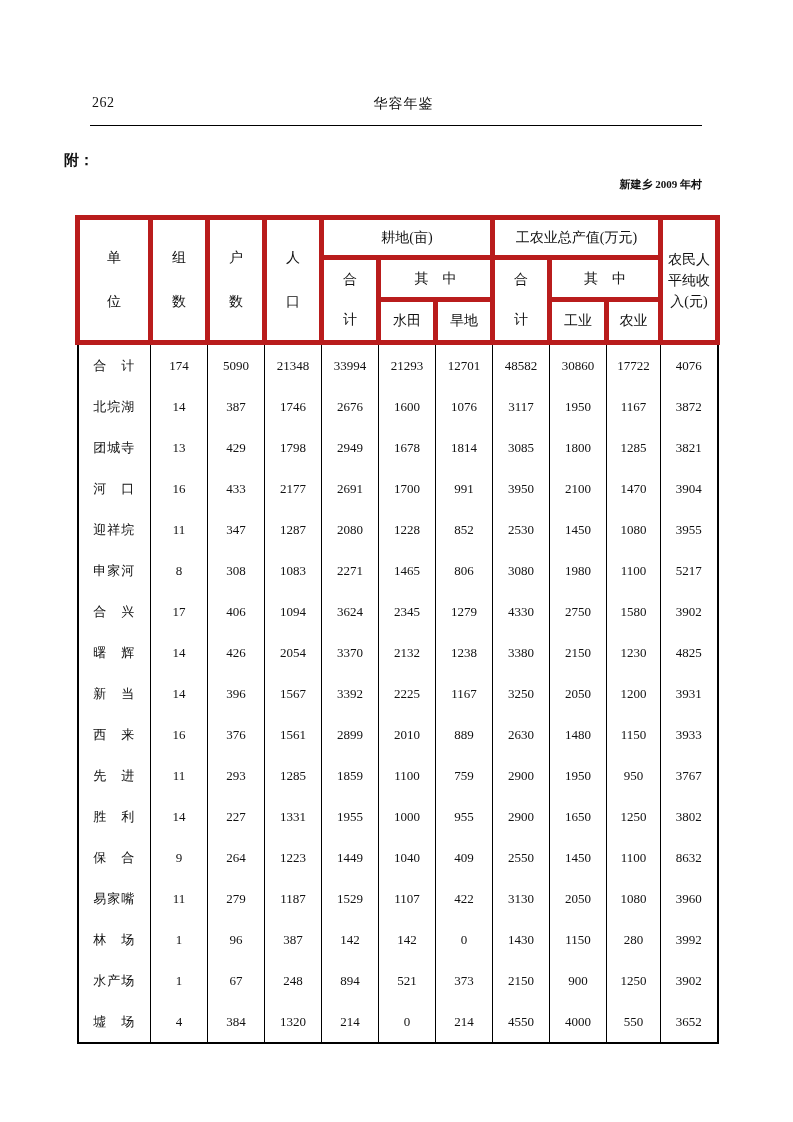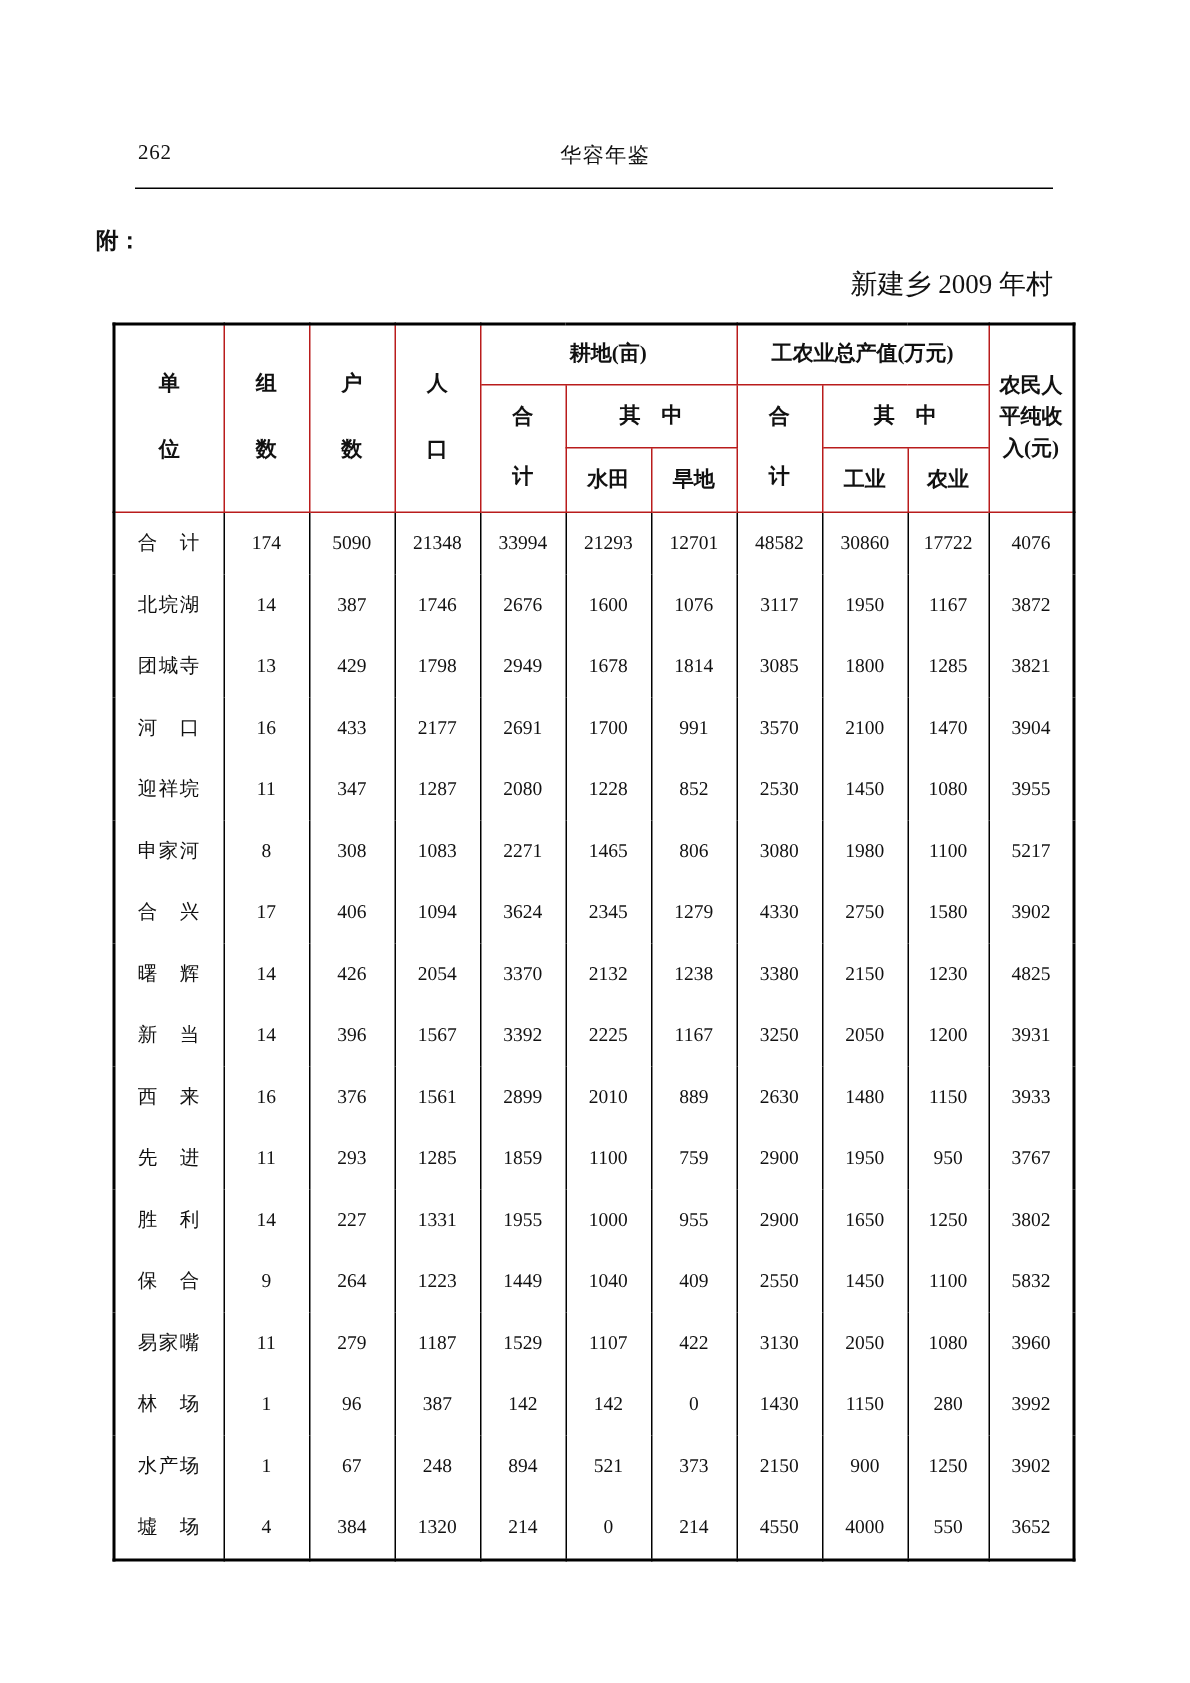--- a/index.html
+++ b/index.html
@@ -12,35 +12,35 @@
   .page { position: relative; width: 793px; height: 1122px; background: #fff; overflow: hidden; padding-left: 34px; }
 
   
   .running-head { position: absolute; top: 95px; left: 90px; width: 612px; height: 18px; font-size: 14px; }
   .page-number { position: absolute; left: 2px; top: 0; letter-spacing: 0.5px; }
   .book-title { position: absolute; left: 15px; right: 0; top: 0; text-align: center; letter-spacing: 1px; }
   .head-rule { position: absolute; top: 117px; left: 90px; width: 612px; height: 0; border: none; border-top: 1.6px solid #000; }
 
   
   .note { position: absolute; top: 151px; left: 64px; font-size: 15px; font-weight: bold; }
-  .caption { position: absolute; top: 177px; left: 90px; width: 612px; text-align: right; font-size: 18px; font-weight: normal; }
+  .caption { position: absolute; top: 177px; left: 90px; width: 612px; text-align: right; font-size: 11px; font-weight: bold; }
 
   
   .stats-table {
     position: absolute; top: 215px; left: 75px;
     width: 640px;
     border-collapse: collapse;
     table-layout: fixed;
     font-size: 13px;
   }
   .stats-table, .stats-table th, .stats-table td { border-color: #000; }
   .stats-table { border: 2px solid #000; }
   .stats-table th {
-    border: 1px solid #b91c1c;
-    font-weight: bold;
+    border: 5px solid #b91c1c;
+    font-weight: normal;
     font-size: 14px;
     text-align: center;
     vertical-align: middle;
     white-space: pre-line;
     padding: 0;
   }
   .stats-table thead tr.h1 { height: 40px; }
   .stats-table thead tr.h2 { height: 42px; }
   .stats-table thead tr.h3 { height: 43px; }
   .th-span3 { line-height: 44px; }
@@ -157,21 +157,21 @@
           <td>3821</td>
         </tr>
         <tr>
           <td class="unit">河　口</td>
           <td>16</td>
           <td>433</td>
           <td>2177</td>
           <td>2691</td>
           <td>1700</td>
           <td>991</td>
-          <td>3570</td>
+          <td>3950</td>
           <td>2100</td>
           <td>1470</td>
           <td>3904</td>
         </tr>
         <tr>
           <td class="unit">迎祥垸</td>
           <td>11</td>
           <td>347</td>
           <td>1287</td>
           <td>2080</td>
@@ -277,21 +277,21 @@
           <td class="unit">保　合</td>
           <td>9</td>
           <td>264</td>
           <td>1223</td>
           <td>1449</td>
           <td>1040</td>
           <td>409</td>
           <td>2550</td>
           <td>1450</td>
           <td>1100</td>
-          <td>5832</td>
+          <td>8632</td>
         </tr>
         <tr>
           <td class="unit">易家嘴</td>
           <td>11</td>
           <td>279</td>
           <td>1187</td>
           <td>1529</td>
           <td>1107</td>
           <td>422</td>
           <td>3130</td>

